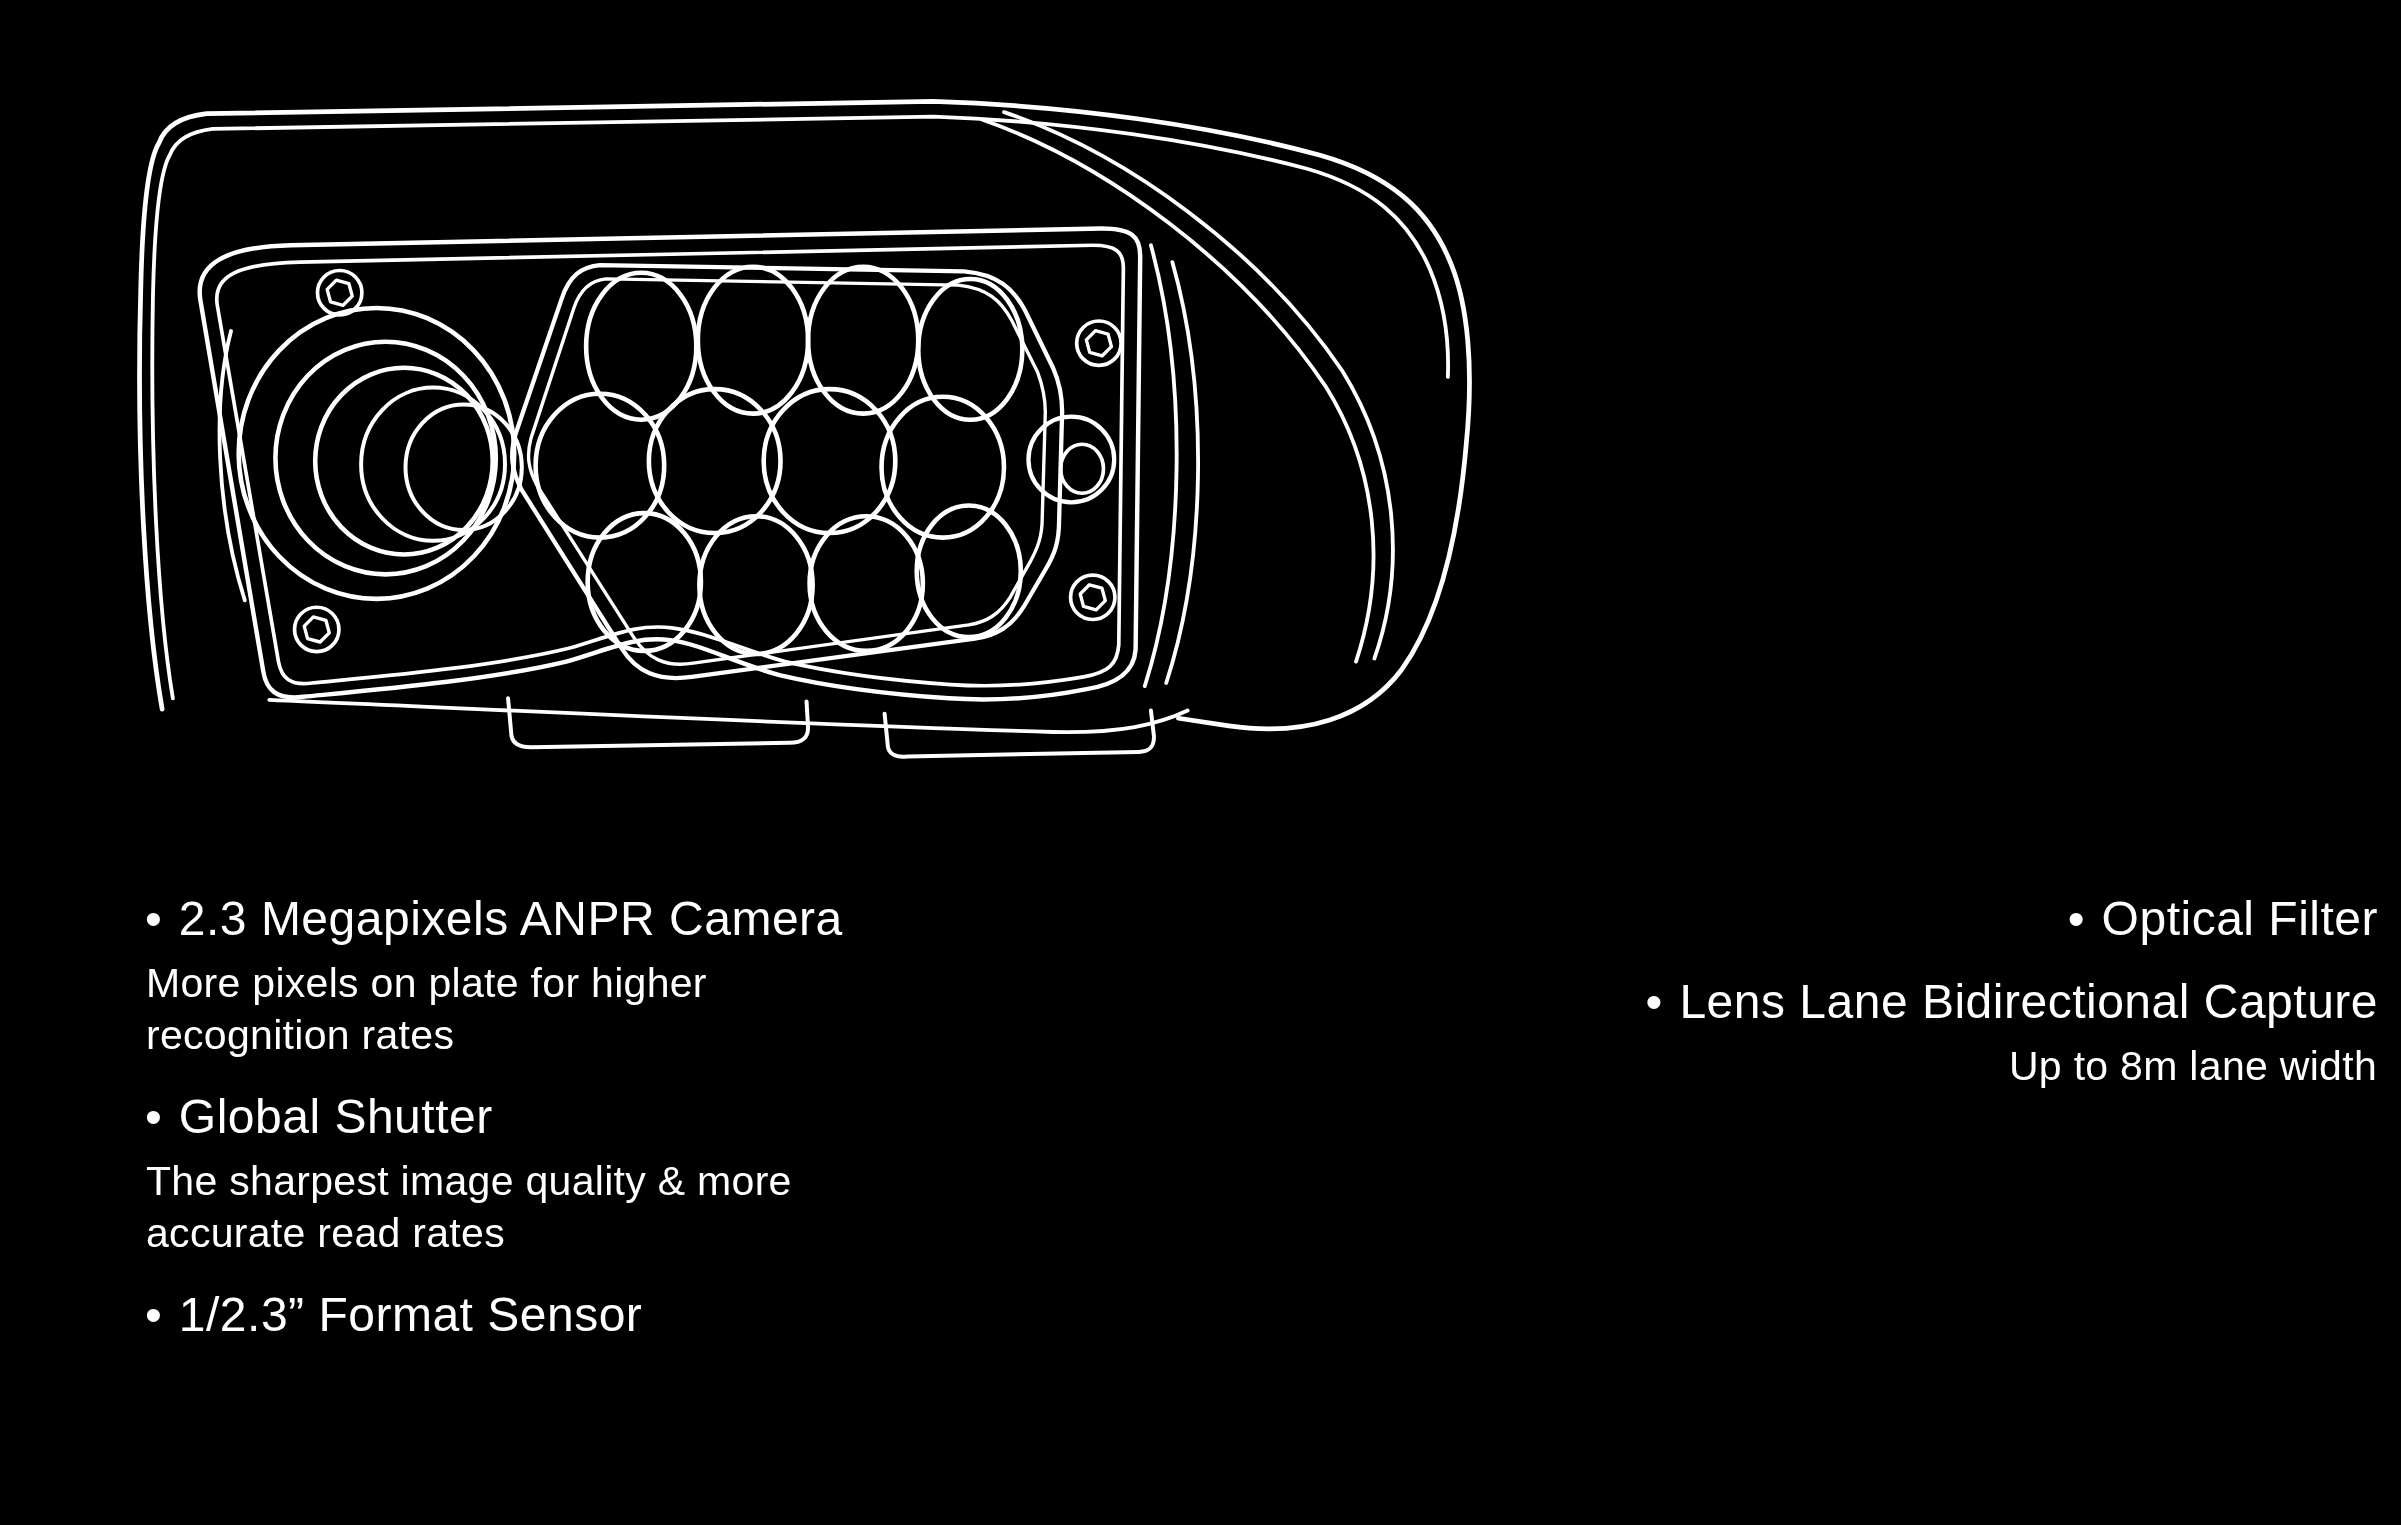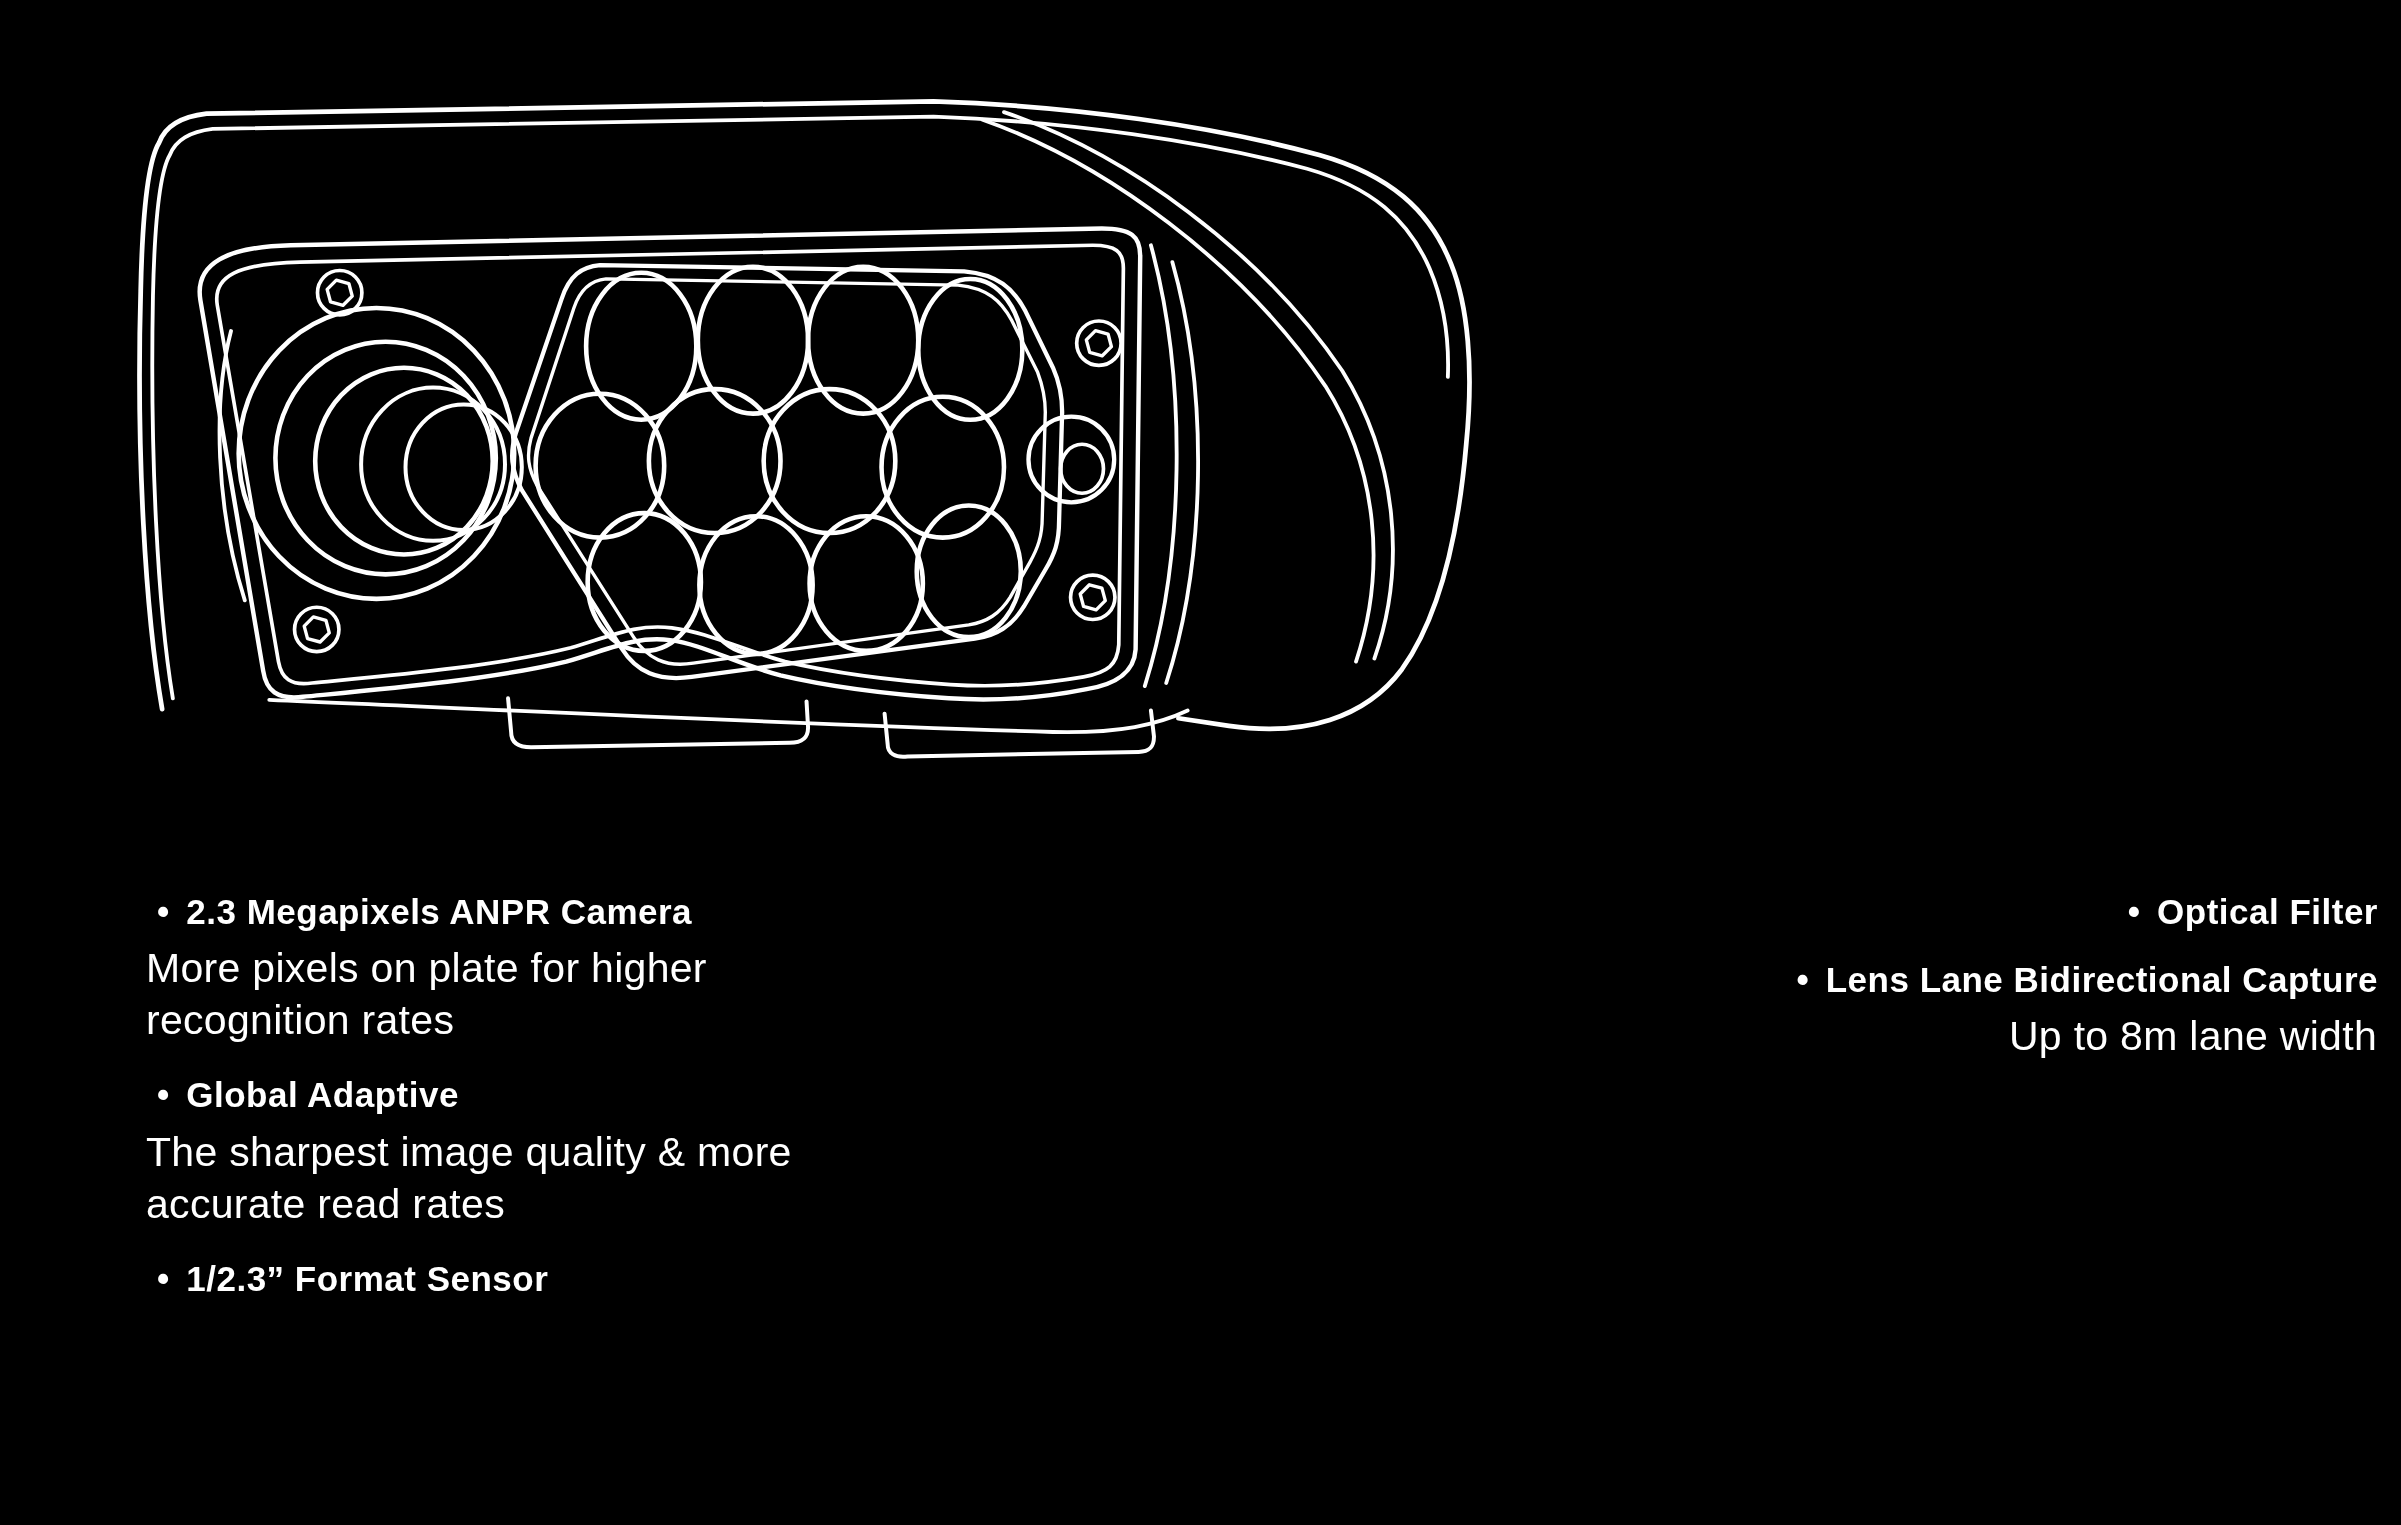--- a/index.html
+++ b/index.html
@@ -29,23 +29,23 @@
     stroke-linejoin: round;
   }
   .features {
     position: absolute;
     top: 892px;
   }
   .features.col-left  { left: 145px;  width: 1025px; }
   .features.col-right { left: 1225px; width: 1153px; text-align: right; }
   .feature { margin: 0 0 29px 0; }
   .feature-title {
-    margin: 0 0 11px 12px;
-    font-size: 35px;
-    font-weight: 700;
+    margin: 0 0 11px 0;
+    font-size: 48px;
+    font-weight: 400;
     line-height: 1.12;
     letter-spacing: 0.5px;
   }
   .feature-title .bullet { margin-right: 16.5px; }
   .feature-desc {
     margin: 1px;
     font-size: 41px;
     font-weight: 400;
     line-height: 1.27;
     letter-spacing: 0.3px;
@@ -131,21 +131,21 @@
   </svg>
 </div>
 
 <section class="features col-left">
   <div class="feature">
     <h3 class="feature-title"><span class="bullet">•</span><span>2.3 Megapixels ANPR Camera</span></h3>
     <p class="feature-desc">More pixels on plate for higher
 recognition rates</p>
   </div>
   <div class="feature">
-    <h3 class="feature-title"><span class="bullet">•</span><span>Global Adaptive</span></h3>
+    <h3 class="feature-title"><span class="bullet">•</span><span>Global Shutter</span></h3>
     <p class="feature-desc">The sharpest image quality &amp; more
 accurate read rates</p>
   </div>
   <div class="feature">
     <h3 class="feature-title"><span class="bullet">•</span><span>1/2.3” Format Sensor</span></h3>
   </div>
 </section>
 
 <section class="features col-right">
   <div class="feature">

